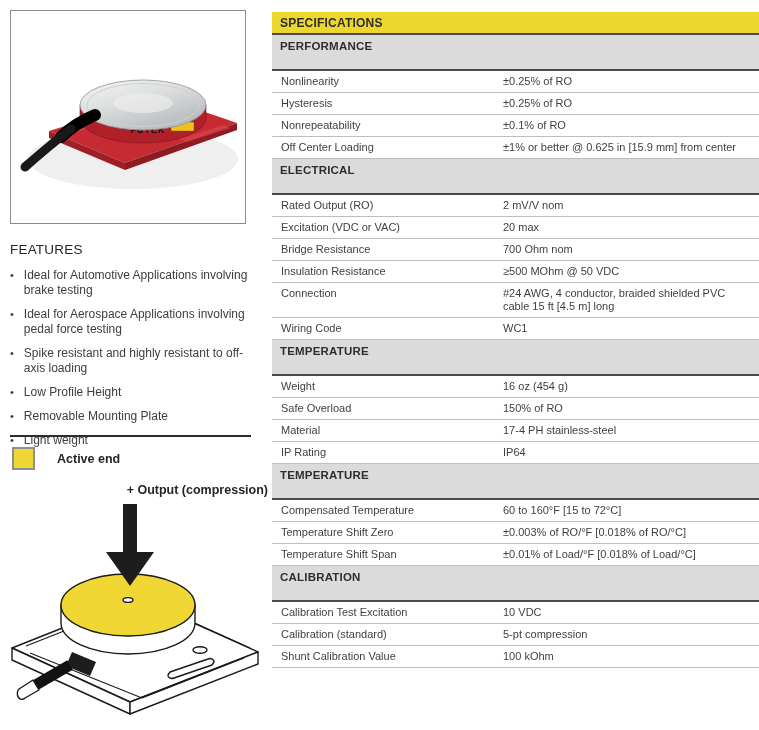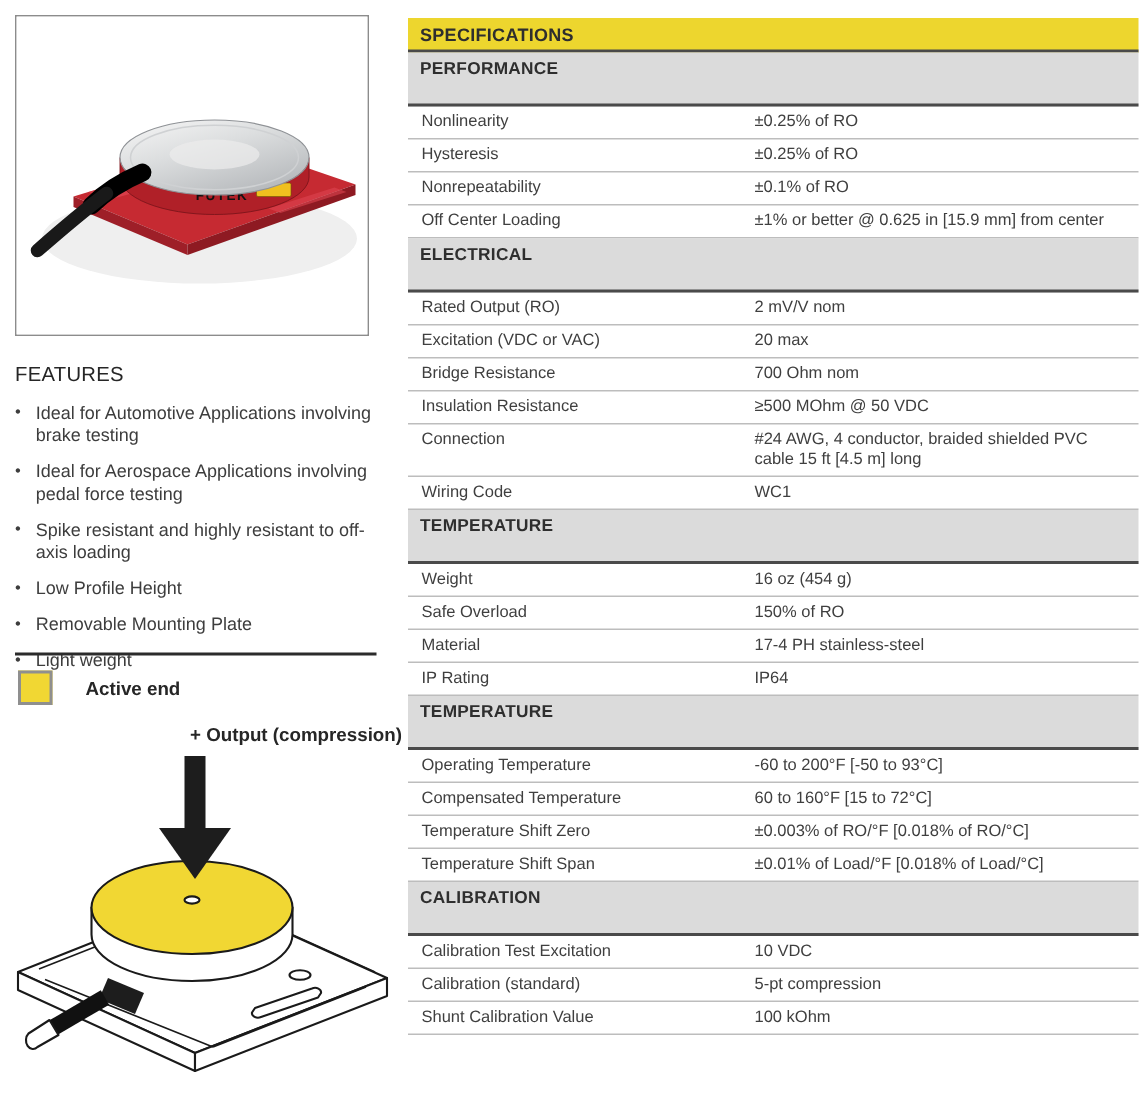--- a/index.html
+++ b/index.html
@@ -215,24 +215,20 @@
         <div class="row">
           <div class="lbl">Material</div>
           <div class="val">17-4 PH stainless-steel</div>
         </div>
         <div class="row">
           <div class="lbl">IP Rating</div>
           <div class="val">IP64</div>
         </div>
         <div class="sec-header">TEMPERATURE</div>
         <div class="row">
-          <div class="lbl">Operating Temperature</div>
-          <div class="val">-60 to 200°F [-50 to 93°C]</div>
-        </div>
-        <div class="row">
           <div class="lbl">Compensated Temperature</div>
           <div class="val">60 to 160°F [15 to 72°C]</div>
         </div>
         <div class="row">
           <div class="lbl">Temperature Shift Zero</div>
           <div class="val">±0.003% of RO/°F [0.018% of RO/°C]</div>
         </div>
         <div class="row">
           <div class="lbl">Temperature Shift Span</div>
           <div class="val">±0.01% of Load/°F [0.018% of Load/°C]</div>

